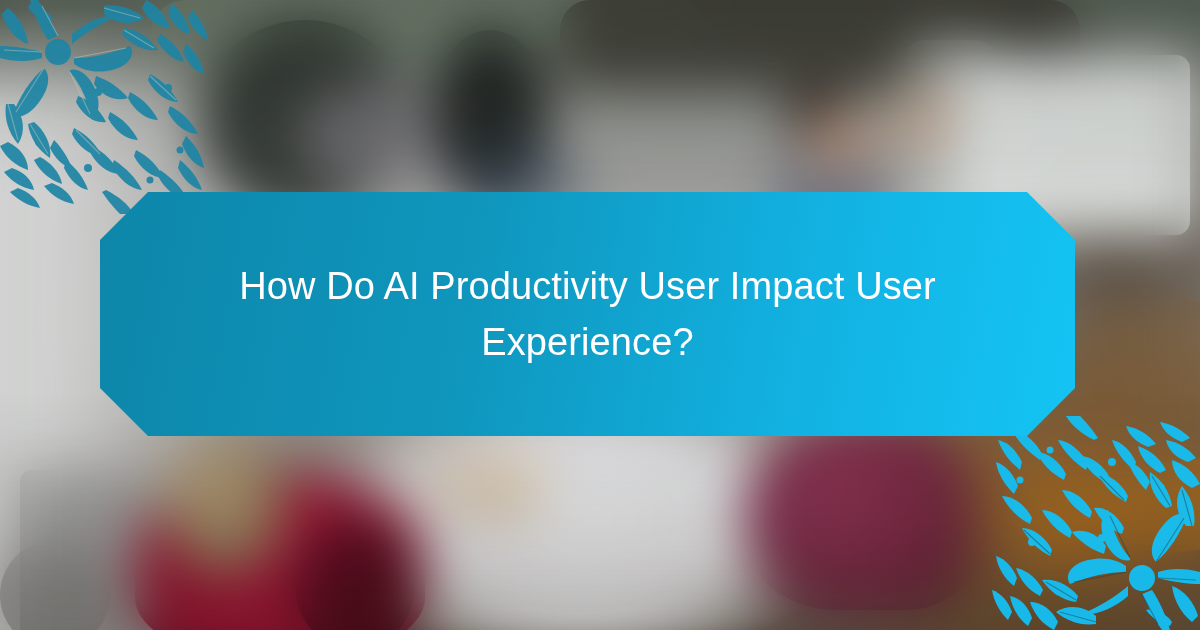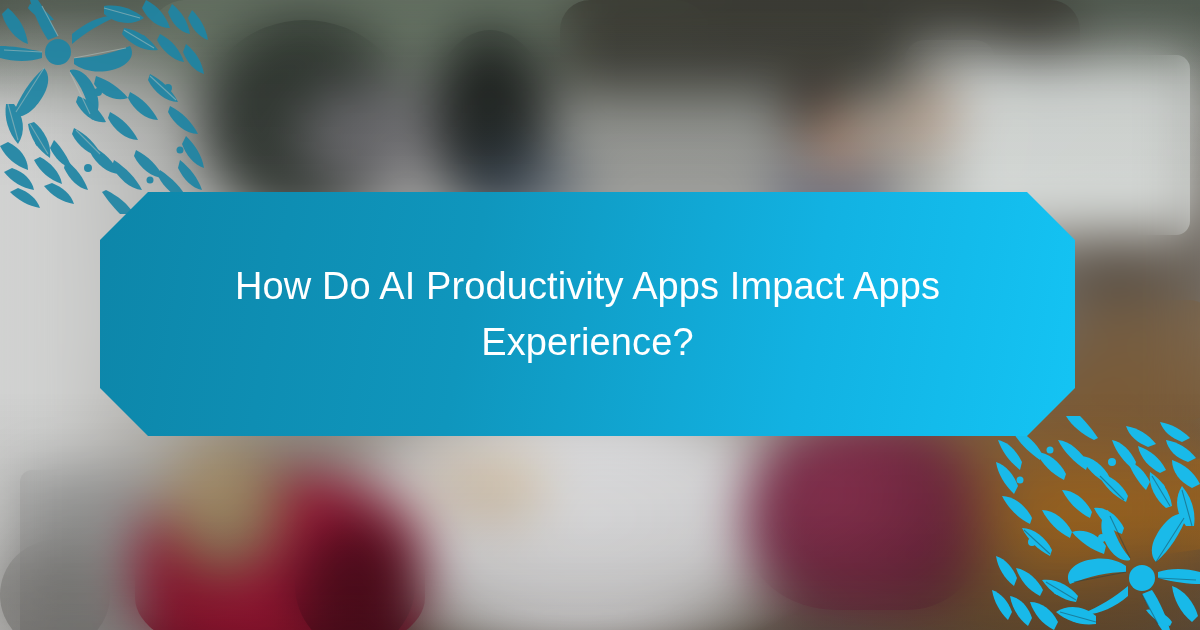--- a/index.html
+++ b/index.html
@@ -319,16 +319,16 @@
         <path d="M8 104 L18 140"></path>
         <path d="M124 30 L154 48"></path>
         <path d="M30 124 L48 154"></path>
         <path d="M150 76 L176 100"></path>
         <path d="M76 130 L100 154"></path>
       </g>
     </svg>
   </div>
 
   <div class="banner">
-    <h1 class="banner-title">How Do AI Productivity Apps Impact Apps Experience?</h1>
+    <h1 class="banner-title">How Do AI Productivity User Impact User Experience?</h1>
   </div>
 
 </div>
 
 </body></html>

